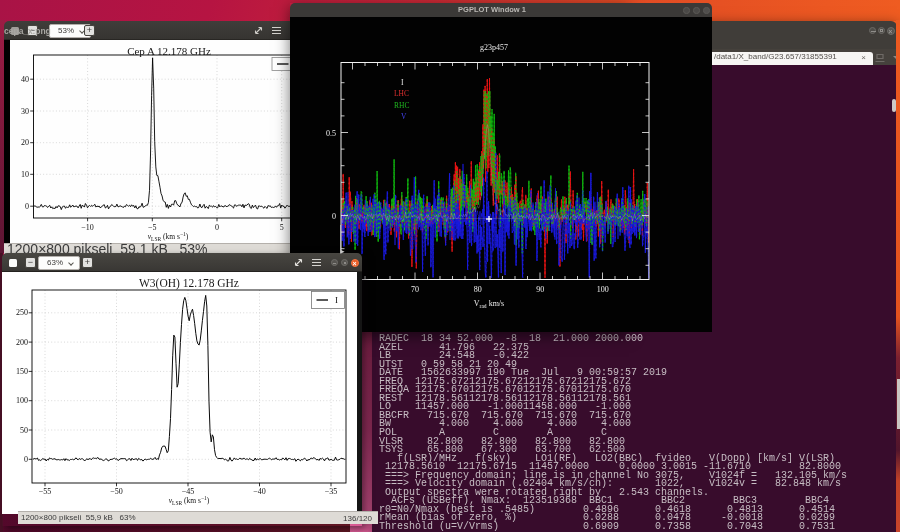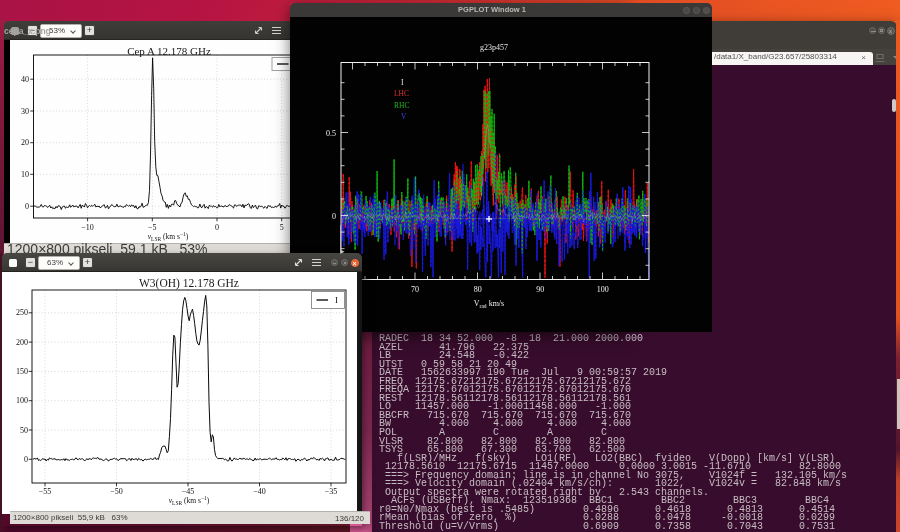--- a/index.html
+++ b/index.html
@@ -42,21 +42,21 @@
 line-height:14px;color:#bab8b4}
 #pg .body{position:absolute;left:0;top:14px;width:422px;height:315px;background:#020202}
 
 
 #w3{position:absolute;left:2px;top:253px;width:360px;height:273px;z-index:40;
 box-shadow:4px 3px 7px rgba(5,0,5,.5)}
 #w3 .hdr{position:absolute;left:0;top:0;width:360px;height:19px;border-radius:5px 5px 0 0;
 background:linear-gradient(#484641,#393734);border-bottom:1px solid #24221f}
 #w3 .body{position:absolute;left:0;top:19px;width:360px;height:242px;background:#fff}
 #w3 .edge{position:absolute;left:354.5px;top:19px;width:5.5px;height:242px;background:#151515}
-#w3 .sb{position:absolute;left:8px;top:257.5px;width:360px;height:13px;background:#dedbd6;
+#w3 .sb{position:absolute;left:16px;top:257.5px;width:360px;height:13px;background:#dedbd6;
 border-top:1px solid #b4b0ab;color:#3b3b3b;font-size:8px;line-height:12px;padding-left:3px}
 
 
 #term{position:absolute;left:372px;top:21px;width:525px;height:511px;z-index:20;
 box-shadow:0 3px 12px rgba(0,0,0,.5)}
 #term .hdr{position:absolute;left:0;top:0;width:525px;height:28px;border-radius:0 6px 0 0;background:#403d39}
 #term .tabs{position:absolute;left:0;top:28px;width:525px;height:16px;background:#45413c}
 #term .tab{position:absolute;left:300px;top:3px;width:201px;height:13px;background:#f6f5f3;
 border-radius:3px 3px 0 0}
 #term .tab .x{position:absolute;right:7px;top:1px;color:#6b6763;font-size:8px}
@@ -72,21 +72,21 @@
 <body>
 <div id="desk"></div>
 <div id="stripe"></div>
 <div id="lstrip"></div>
 <div id="lstrip2"></div>
 
 <div id="cepa">
  <div class="hdr">
   <div style="position:absolute;left:7px;top:5.5px;width:8px;height:8px;background:#a09e9a;border-radius:1.5px"></div>
   <div class="hbtn" style="left:23px">−</div>
-  <div class="zoom" style="left:36px">53%<span class="chev"></span></div>
+  <div class="zoom" style="left:45px">53%<span class="chev"></span></div>
   <div class="hbtn" style="left:80px">+</div>
   <div class="wtitle" style="top:5px;color:#a9a7a3">cepa_x.png</div>
   <svg width="11" height="11" style="left:249px;top:4px" stroke="#cfcdc9" stroke-width="1.1">
     <path d="M2.5,8.5 L8.5,2.5 M2.5,8.5 l0,-3 M2.5,8.5 l3,0 M8.5,2.5 l-3,0 M8.5,2.5 l0,3" fill="none"></path>
       </svg>
   <div class="hline" style="left:268px;top:6px"></div>
   <div class="hline" style="left:268px;top:9px"></div>
   <div class="hline" style="left:268px;top:12px"></div>
  </div>
  <div class="body"></div>
@@ -141,21 +141,21 @@
   <div style="position:absolute;left:499px;top:9.7px;width:5px;height:1.1px;background:#8f8d89"></div>
   <div class="circ" style="left:506px;top:6px;width:7px;height:7px;background:#4f4d49;border:1px solid #6b6965"></div>
   <div style="position:absolute;left:508.4px;top:8.4px;width:2.6px;height:2.6px;border:0.9px solid #8f8d89"></div>
   <div class="circ" style="left:514.5px;top:5.5px;width:8px;height:8px;background:#565450;border:1px solid #6e6c68;
        color:#9b9995;font:bold 6.5px/8px 'Liberation Sans';text-align:center">×</div>
  </div>
  <div class="tabs">
   <div class="tab">
         <span class="x">×</span>
       </div>
-  <div class="tabtxt">/data1/X_band/G23.657/25803314</div>
+  <div class="tabtxt">/data1/X_band/G23.657/31855391</div>
   <svg width="14" height="12" style="left:502px;top:2.5px" stroke="#6e6a66" fill="none" stroke-width="1.2">
    <path d="M3,2.5 h6 v4 h-6 z M1.5,9.5 h9"></path>
       </svg>
   <div style="position:absolute;left:521px;top:7px;width:0;height:0;border-left:3px solid transparent;border-right:3px solid transparent;border-top:3.5px solid #8b8783"></div>
  </div>
  <div class="body">
   <pre> RADEC  18 34 52.000  -8  18  21.000 2000.000
  AZEL      41.796   22.375
  LB        24.548   -0.422
  UTST   0 59 58 21 20 49

